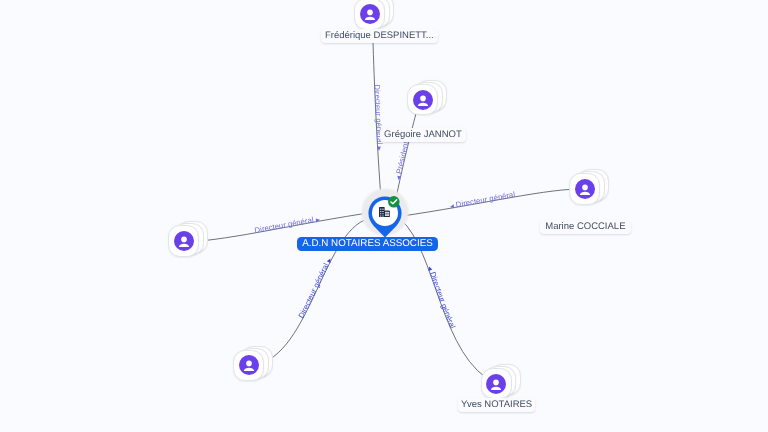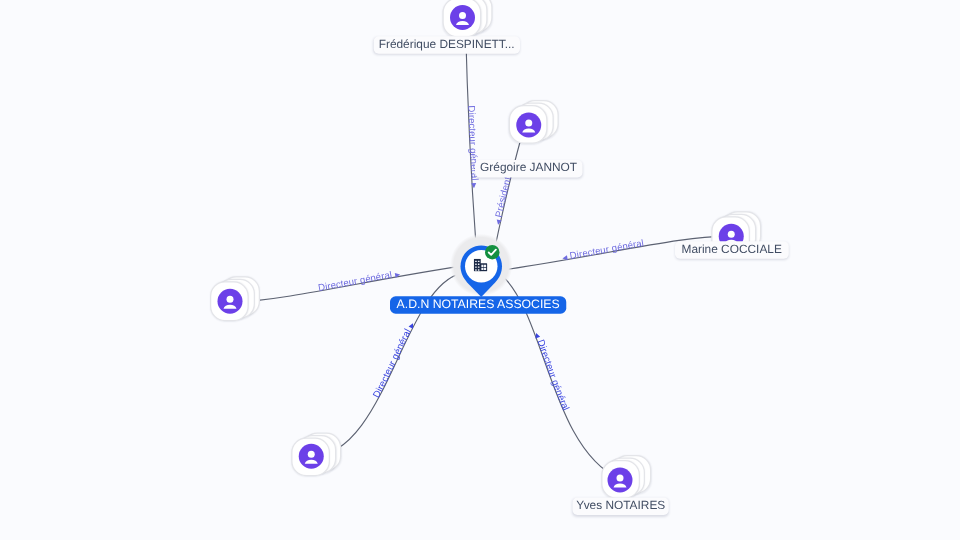--- a/index.html
+++ b/index.html
@@ -79,51 +79,51 @@
             <rect x="82" y="48" width="17" height="18"></rect>
             <rect x="61" y="72" width="17" height="18"></rect>
             <rect x="82" y="72" width="17" height="18"></rect>
           </g>
         </svg></div>
   <div class="badge"><svg width="11.6" height="11.6" viewBox="0 0 12 12">
           <circle cx="6" cy="6" r="6" fill="#149040"></circle>
           <path d="M3.1 6.2 L5.1 8.1 L9.0 3.9" stroke="#fff" stroke-width="1.5" fill="none" stroke-linecap="round" stroke-linejoin="round"></path>
         </svg></div>
 </div>
-<div class="clabel" style="left:312px;top:236.7px;width:141px">A.D.N NOTAIRES ASSOCIES</div>
+<div class="clabel" style="left:297px;top:236.7px;width:141px">A.D.N NOTAIRES ASSOCIES</div>
 <div class="node" style="left:369.5px;top:14px">
   <div class="pcard pc1"></div>
   <div class="pcard pc2"></div>
   <div class="pcard pc0"></div>
   <div class="avatar"><svg class="av-icon" width="20" height="20" viewBox="0 0 200 200">
           <circle cx="100" cy="84" r="28" fill="#fff"></circle>
           <path d="M48 160 c5-22 26-33 52-33 s47 11 52 33 z" fill="#fff"></path>
         </svg></div>
 </div>
-<div class="plabel" style="left:299px;top:28.8px;width:116.7px">Frédérique DESPINETT...</div>
+<div class="plabel" style="left:321px;top:28.8px;width:116.7px">Frédérique DESPINETT...</div>
 <div class="node" style="left:422.7px;top:99.7px">
   <div class="pcard pc1"></div>
   <div class="pcard pc2"></div>
   <div class="pcard pc0"></div>
   <div class="avatar"><svg class="av-icon" width="20" height="20" viewBox="0 0 200 200">
           <circle cx="100" cy="84" r="28" fill="#fff"></circle>
           <path d="M48 160 c5-22 26-33 52-33 s47 11 52 33 z" fill="#fff"></path>
         </svg></div>
 </div>
 <div class="plabel" style="left:379.6px;top:128px;width:86.6px">Grégoire JANNOT</div>
 <div class="node" style="left:584.5px;top:189.2px">
   <div class="pcard pc1"></div>
   <div class="pcard pc2"></div>
   <div class="pcard pc0"></div>
   <div class="avatar"><svg class="av-icon" width="20" height="20" viewBox="0 0 200 200">
           <circle cx="100" cy="84" r="28" fill="#fff"></circle>
           <path d="M48 160 c5-22 26-33 52-33 s47 11 52 33 z" fill="#fff"></path>
         </svg></div>
 </div>
-<div class="plabel" style="left:539.6px;top:193px;width:91.5px">Marine COCCIALE</div>
+<div class="plabel" style="left:539.6px;top:220px;width:91.5px">Marine COCCIALE</div>
 <div class="node" style="left:183.7px;top:241px">
   <div class="pcard pc1"></div>
   <div class="pcard pc2"></div>
   <div class="pcard pc0"></div>
   <div class="avatar"><svg class="av-icon" width="20" height="20" viewBox="0 0 200 200">
           <circle cx="100" cy="84" r="28" fill="#fff"></circle>
           <path d="M48 160 c5-22 26-33 52-33 s47 11 52 33 z" fill="#fff"></path>
         </svg></div>
 </div>
 <div class="node" style="left:248.8px;top:365.4px">

